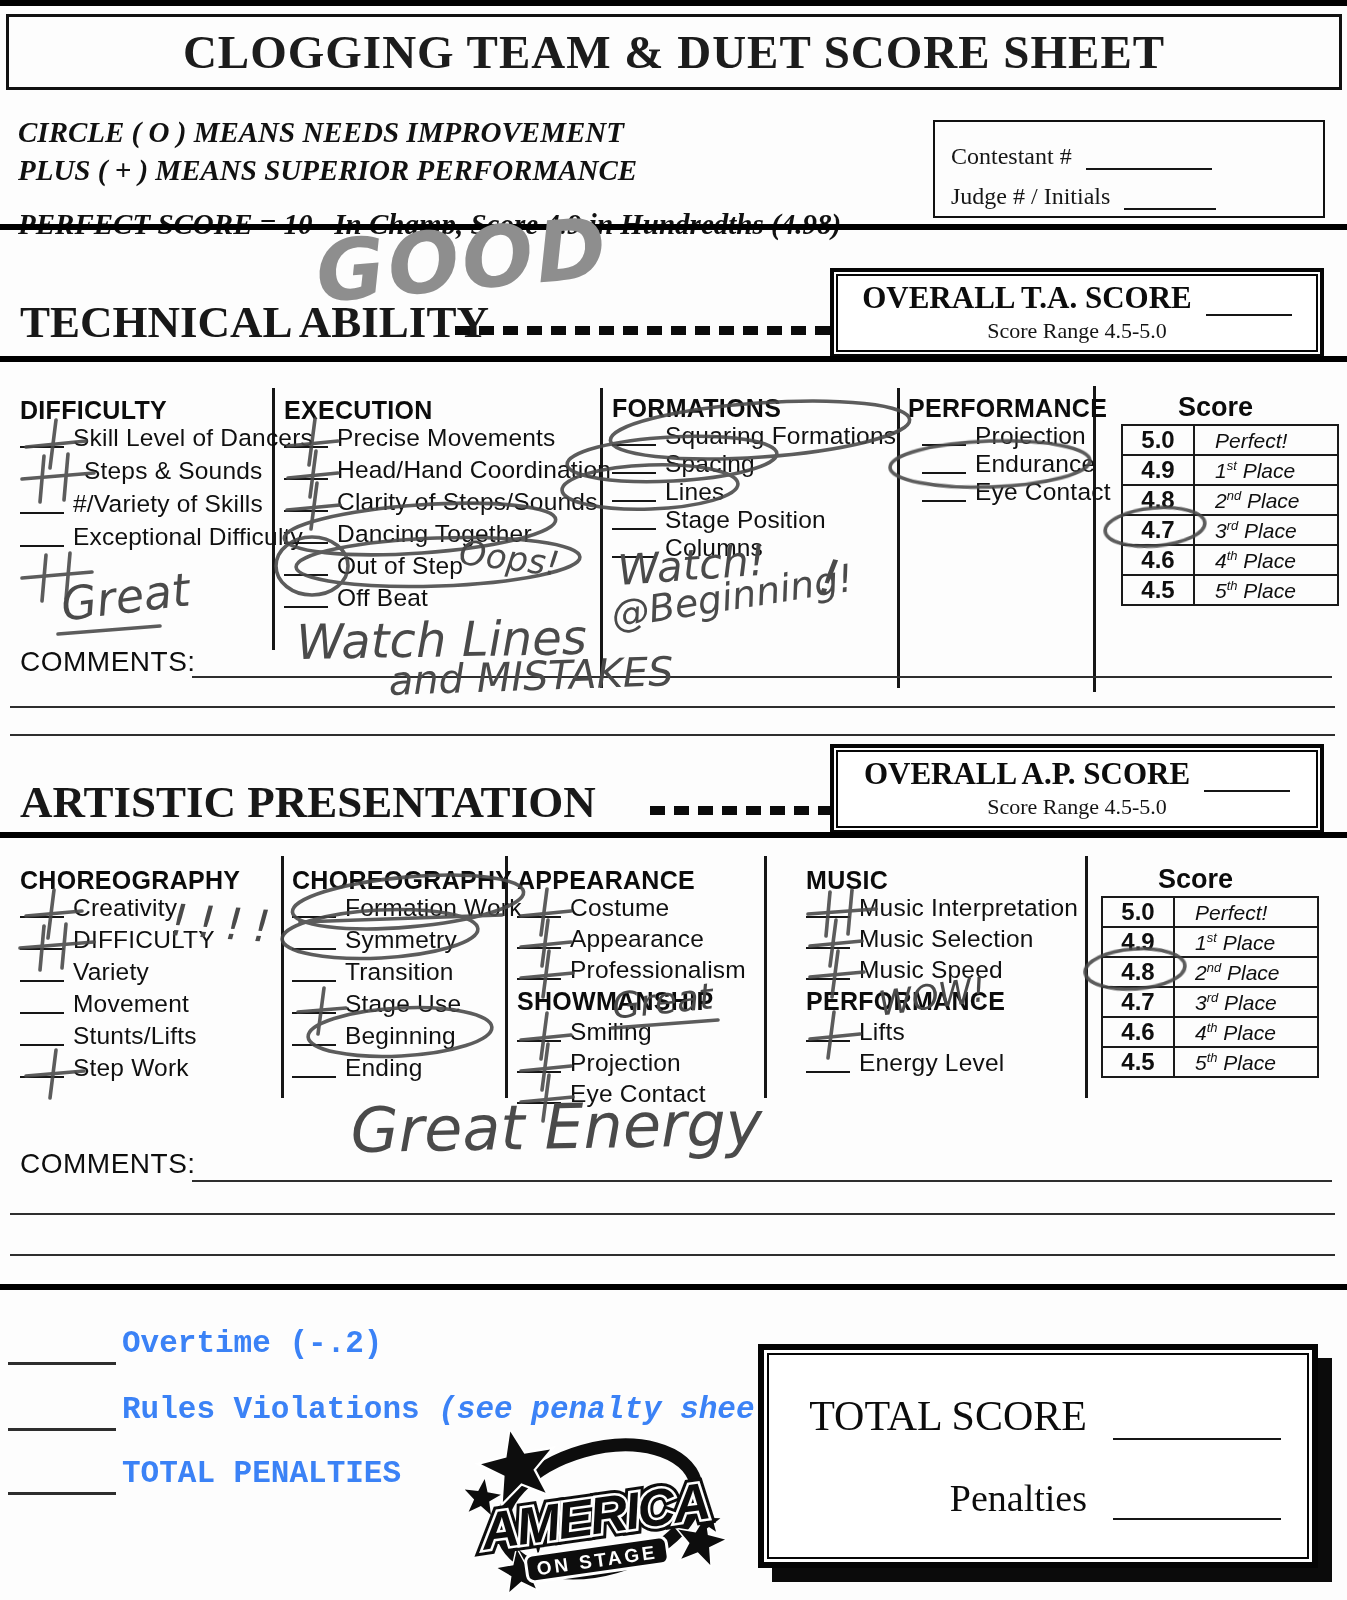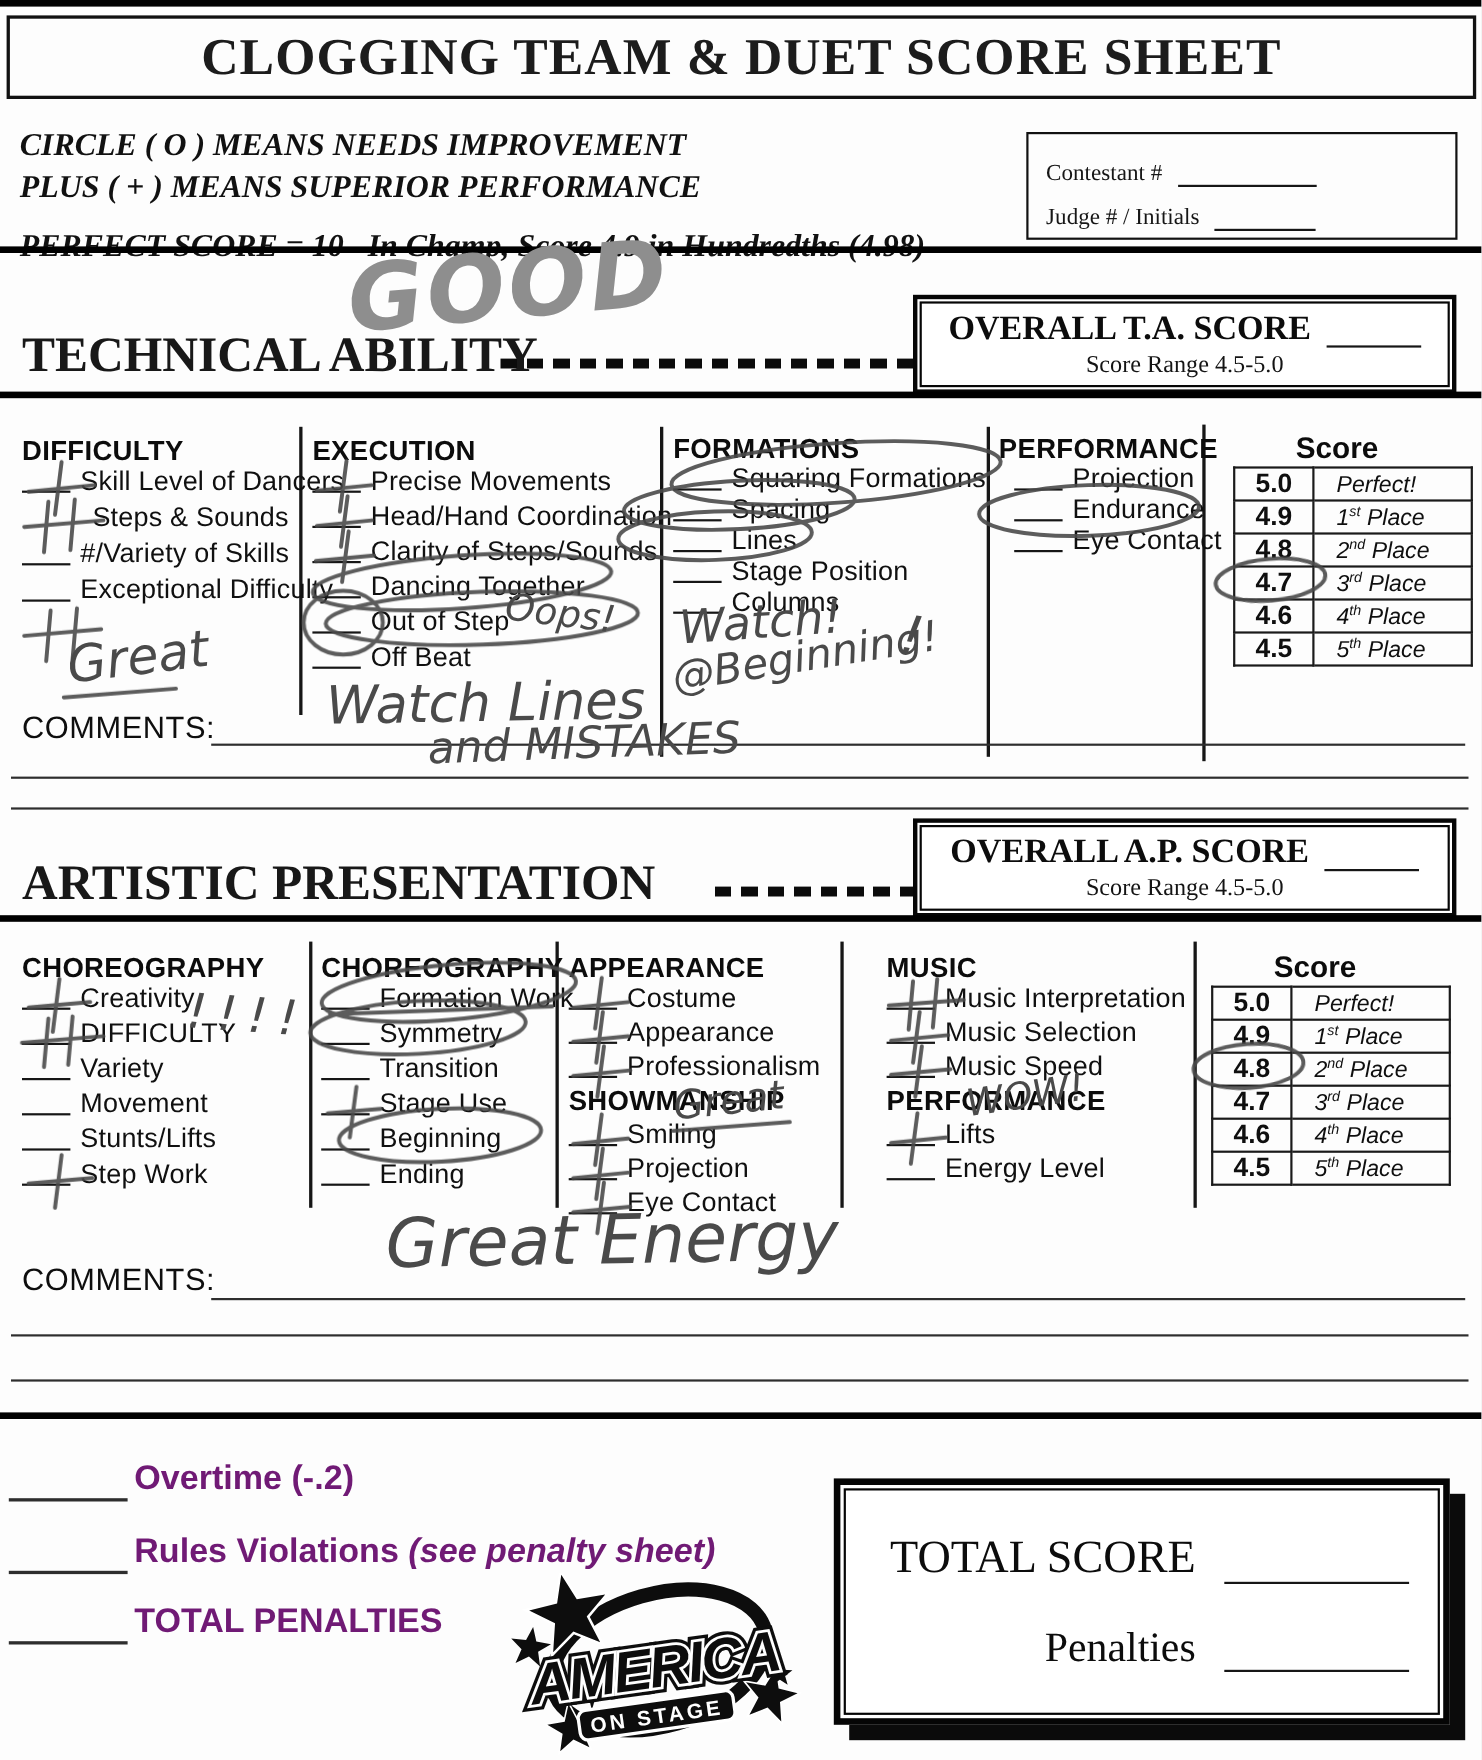--- a/index.html
+++ b/index.html
@@ -13,21 +13,21 @@
   .dashline{position:absolute;height:9px;
             background:repeating-linear-gradient(90deg,#0b0b0b 0 15px,transparent 15px 24px);}
   .titlebox{position:absolute;left:6px;top:14px;width:1330px;height:70px;border:3px solid #111;
             display:flex;align-items:center;justify-content:center;}
   .titletext{font-family:"Liberation Serif",serif;font-weight:700;font-size:47px;letter-spacing:1px;color:#1c1c1c;}
   .instr{position:absolute;left:18px;font-family:"Liberation Serif",serif;font-weight:700;
          font-style:italic;font-size:29px;color:#111;white-space:nowrap;}
   .cbox{position:absolute;left:933px;top:120px;width:392px;height:98px;border:2px solid #111;
         padding:8px 0 0 16px;box-sizing:border-box;}
   .cbox-row{display:flex;align-items:flex-end;font-family:"Liberation Serif",serif;
-            font-size:21px;height:40px;color:#161616;}
+            font-size:24px;height:40px;color:#161616;}
   .wline{display:inline-block;border-bottom:2px solid #161616;height:26px;margin-left:14px;}
   .secthead{position:absolute;font-family:"Liberation Serif",serif;font-weight:700;
             font-size:45px;color:#181818;letter-spacing:0px;white-space:nowrap;}
   .obox{position:absolute;width:494px;height:90px;border:4px solid #060606;background:#fff;
         box-sizing:border-box;padding:2px;}
   .obox-in{border:2px solid #060606;width:100%;height:100%;box-sizing:border-box;
            display:flex;flex-direction:column;align-items:center;}
   .obox-title{display:flex;align-items:flex-end;font-family:"Liberation Serif",serif;
               font-weight:700;font-size:31px;margin-top:4px;color:#0c0c0c;}
   .obox-range{font-family:"Liberation Serif",serif;font-size:22px;margin-top:2px;color:#141414;}
@@ -42,22 +42,22 @@
   .lbl{font-size:24.5px;letter-spacing:.2px;color:#101010;}
   .comments{position:absolute;font-size:28px;letter-spacing:.5px;color:#0e0e0e;}
   
   .scorehead{position:absolute;font-weight:700;font-size:27px;color:#0c0c0c;width:195px;text-align:center;}
   .scoretab{position:absolute;border-collapse:collapse;}
   .scoretab td{border:2px solid #1a1a1a;height:26px;padding:0;}
   .scoretab td.num{width:70px;text-align:center;font-weight:700;font-size:24px;}
   .scoretab td.plc{width:122px;font-style:italic;font-size:21px;padding-left:20px;}
   .scoretab sup{font-size:13px;}
   
-  .penlbl{position:absolute;font-family:Liberation Sans, sans-serif;font-weight:700;font-size:31px;
-          color:#701a75;white-space:nowrap;}
+  .penlbl{position:absolute;font-family:Liberation Mono, monospace;font-weight:700;font-size:31px;
+          color:#3b82f6;white-space:nowrap;}
   .penlbl .note{font-style:italic;}
   .totalbox{position:absolute;left:758px;top:1344px;width:560px;height:224px;
             border:6px solid #050505;background:#fff;box-shadow:14px 14px 0 #0b0b0b;
             box-sizing:border-box;padding:3px;}
   .totalbox-in{border:2px solid #050505;width:100%;height:100%;box-sizing:border-box;
                display:flex;flex-direction:column;justify-content:space-evenly;padding-right:26px;}
   .trow{display:flex;align-items:flex-end;justify-content:flex-end;
         font-family:"Liberation Serif",serif;color:#0c0c0c;}
   .trow .tl{font-size:42px;}
   .trow.small .tl{font-size:38px;}

